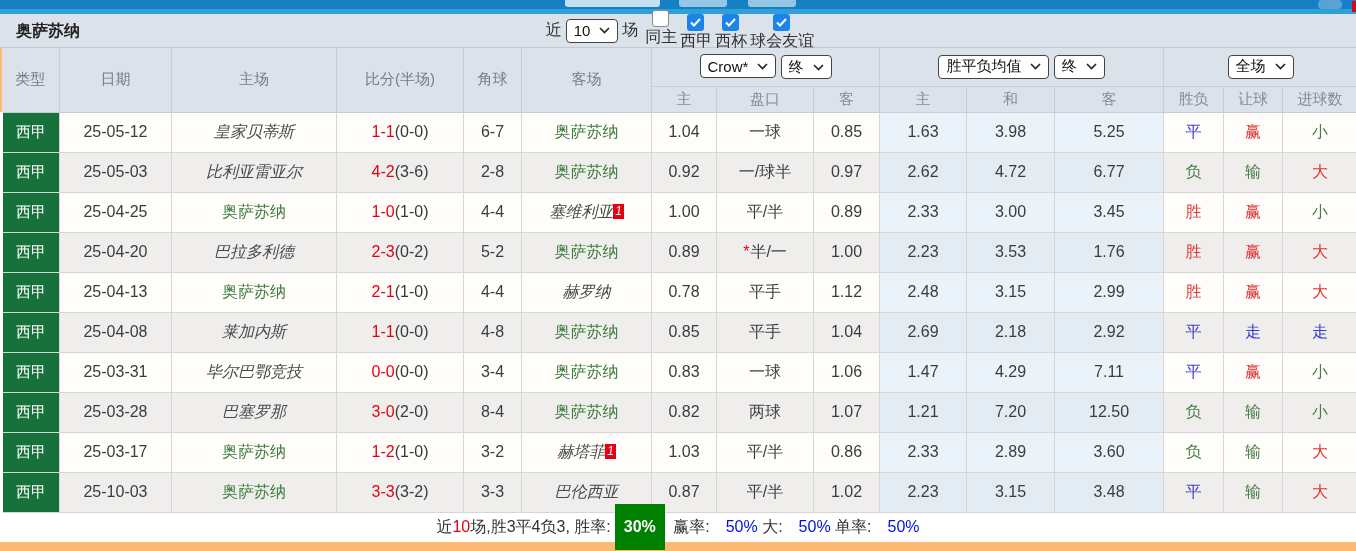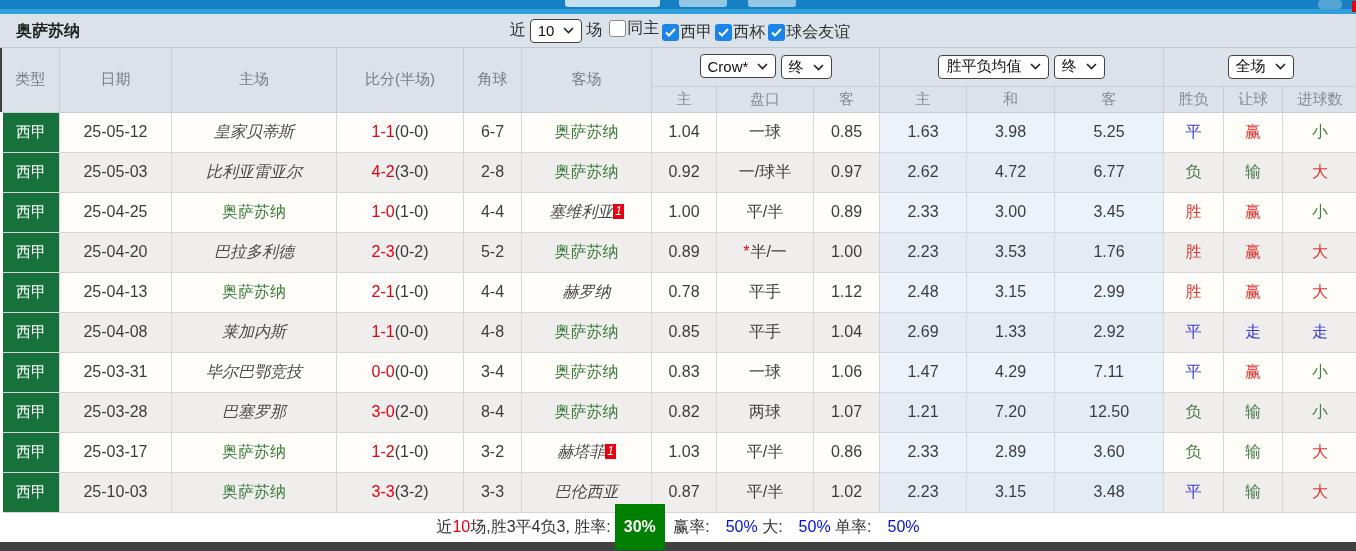--- a/index.html
+++ b/index.html
@@ -1,38 +1,38 @@
 <!DOCTYPE html>
 <html><head>
 <meta charset="utf-8">
 <style>
   * { margin:0; padding:0; box-sizing:border-box; }
   body { font-family:"Liberation Sans","DejaVu Sans",sans-serif; background:#fff; }
-  .page { position:relative; width:1356px; height:551px; background:#404040; overflow:hidden; }
+  .page { position:relative; width:1356px; height:551px; background:#fdba74; overflow:hidden; }
 
   
   .topbar { position:relative; width:100%; height:14px;
             background:linear-gradient(to bottom,#1580c4 0 9px,#2f9fda 9px 14px); }
   .topbar .blob { position:absolute; top:0; height:7px; background:rgba(255,255,255,.75); border-radius:0 0 3px 3px; }
   .topbar .b1 { left:565px; width:95px; }
   .topbar .b2 { left:679px; width:48px; background:rgba(255,255,255,.55);}
   .topbar .b3 { left:748px; width:48px; background:rgba(255,255,255,.55);}
   .topbar .b4 { left:1318px; width:24px; height:9px; background:rgba(255,255,255,.28); border-radius:4px;}
   .topbar .redmark { position:absolute; right:0; top:1px; width:4px; height:11px; background:#e60012; }
 
   
   .filterbar { position:relative; width:100%; height:34px; background:#dce2e9;
                border-bottom:1px solid #c2c9d0; display:flex; align-items:center; }
   .team-title { position:absolute; left:16px; top:7px; font-size:16px; font-weight:bold; color:#222; }
   .filters { margin:0 auto; display:flex; align-items:center; font-size:16px; color:#333; }
   .filters .lbl { margin:0 4px; }
   .sel { display:inline-flex; align-items:center; gap:9px; background:#fff; border:1px solid #444;
          border-radius:4px; padding:1px 7px; height:24px; font-size:15px; color:#111; cursor:default; }
   .sel svg { flex:0 0 auto; }
-  .cb { display:inline-flex; align-items:center; margin-left:3px; cursor:default; }
+  .cb { display:inline-flex; align-items:center; margin-left:3px; cursor:default;flex-direction:column; }
   .cb .box { width:17px; height:17px; border-radius:3px; margin-right:1px; display:inline-flex;
              align-items:center; justify-content:center; }
   .cb .box.off { background:#fff; border:1px solid #8a8a8a; }
   .cb .box.on  { background:#1b84e8; }
   .cb .txt { font-size:16px; color:#333; }
 
   
   table { border-collapse:collapse; table-layout:fixed; width:1356px; }
   thead th { background:#dce2e9; border:1px solid #c6cdd4; border-top:none; font-weight:normal;
              color:#727e88; font-size:15px; }
@@ -206,21 +206,21 @@
           <td class="m">3.98</td>
           <td class="m">5.25</td>
           <td class="c-blue">平</td>
           <td class="c-red">赢</td>
           <td class="c-green">小</td>
         </tr>
         <tr class="even">
           <td class="league">西甲</td>
           <td>25-05-03</td>
           <td class="team-plain">比利亚雷亚尔</td>
-          <td><span class="score-red">4-2</span><span class="score-rest">(3-0)</span></td>
+          <td><span class="score-red">4-2</span><span class="score-rest">(3-6)</span></td>
           <td>2-8</td>
           <td class="team-green">奥萨苏纳</td>
           <td>0.92</td>
           <td>一/球半</td>
           <td>0.97</td>
           <td class="m">2.62</td>
           <td class="m">4.72</td>
           <td class="m">6.77</td>
           <td class="c-green">负</td>
           <td class="c-green">输</td>
@@ -281,21 +281,21 @@
           <td class="league">西甲</td>
           <td>25-04-08</td>
           <td class="team-plain">莱加内斯</td>
           <td><span class="score-red">1-1</span><span class="score-rest">(0-0)</span></td>
           <td>4-8</td>
           <td class="team-green">奥萨苏纳</td>
           <td>0.85</td>
           <td>平手</td>
           <td>1.04</td>
           <td class="m">2.69</td>
-          <td class="m">1.33</td>
+          <td class="m">2.18</td>
           <td class="m">2.92</td>
           <td class="c-blue">平</td>
           <td class="c-blue">走</td>
           <td class="c-blue">走</td>
         </tr>
         <tr class="odd">
           <td class="league">西甲</td>
           <td>25-03-31</td>
           <td class="team-plain">毕尔巴鄂竞技</td>
           <td><span class="score-red">0-0</span><span class="score-rest">(0-0)</span></td>

